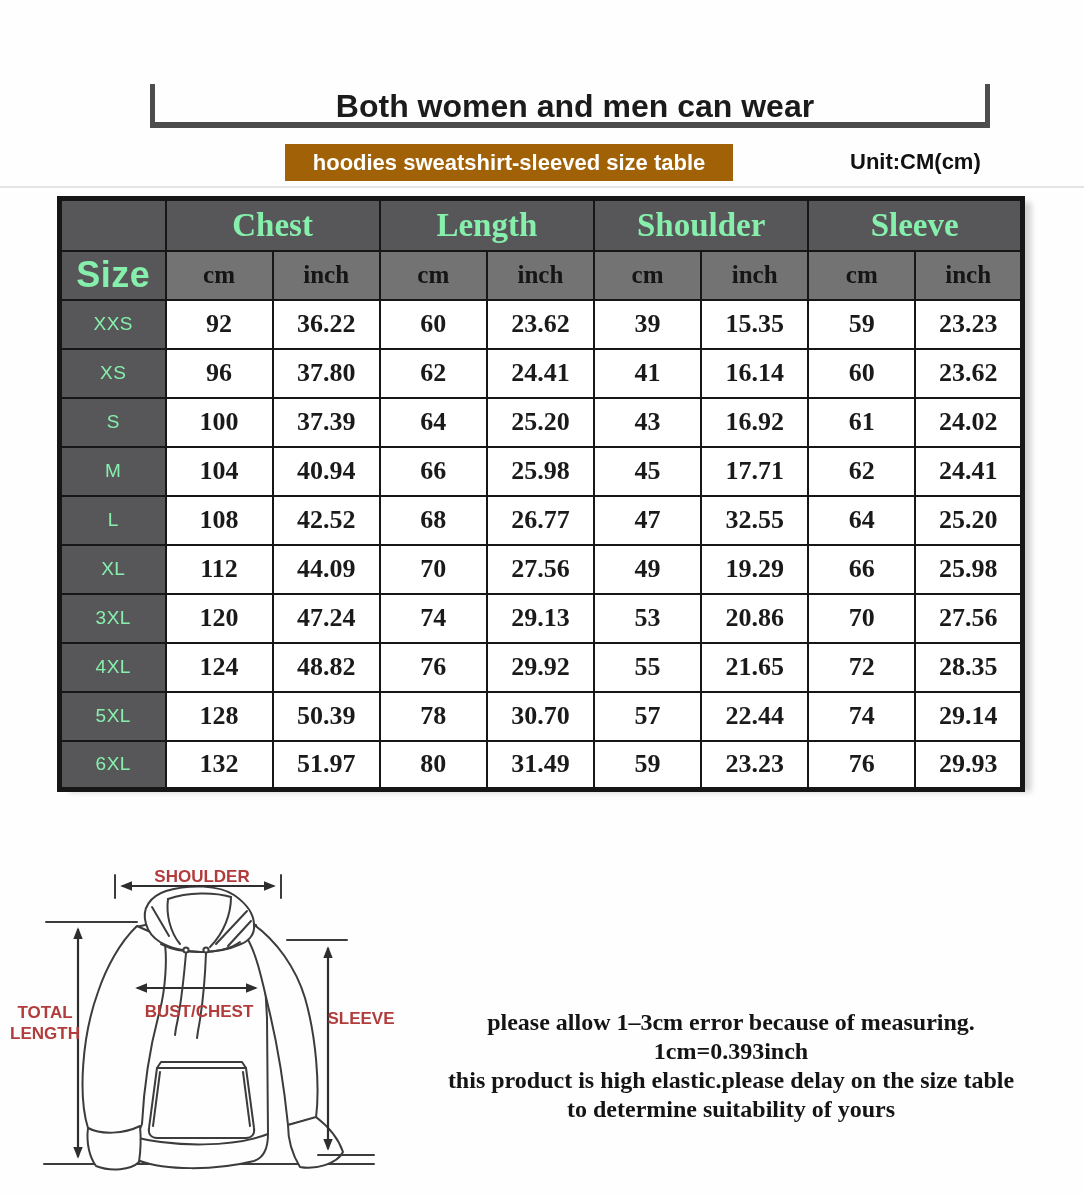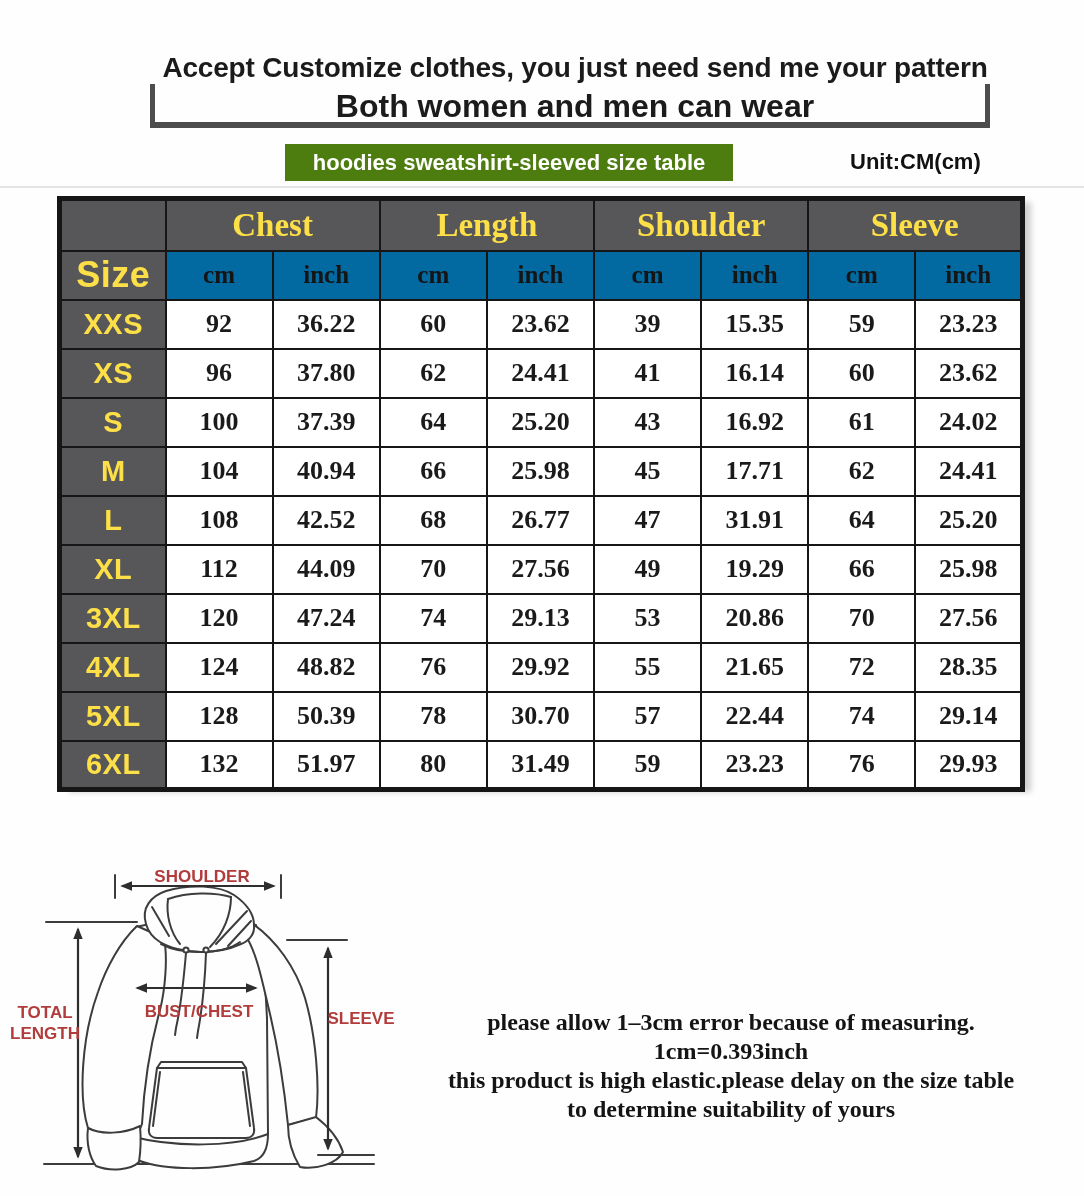--- a/index.html
+++ b/index.html
@@ -9,41 +9,41 @@
   
   .header-line{position:absolute;left:95px;width:960px;text-align:center;
                font-weight:bold;color:#1b1b1b;white-space:nowrap;}
   .header-line.l1{top:52px;font-size:28px;letter-spacing:-0.2px;}
   .header-line.l2{top:88px;font-size:32px;}
   .bracket{position:absolute;left:150px;top:84px;width:830px;height:38px;
            border-left:5px solid #4d4d4d;border-right:5px solid #4d4d4d;
            border-bottom:6px solid #4d4d4d;}
 
   
-  .banner{position:absolute;left:285px;top:144px;width:448px;height:37px;background:#4d7c0f;
+  .banner{position:absolute;left:285px;top:144px;width:448px;height:37px;background:#a16207;
           color:#ffffff;font-size:22px;font-weight:bold;display:flex;align-items:center;
           justify-content:center;white-space:nowrap;}
   .unit{position:absolute;left:838px;top:149px;font-size:22px;font-weight:bold;color:#111;margin-left:12px;}
   .divider{position:absolute;left:0;top:186px;width:1084px;height:2px;background:#e4e4e4;}
 
   
   table.size-table{position:absolute;left:57px;top:196px;width:968px;border-collapse:collapse;
                    table-layout:fixed;border:5px solid #161616;
                    box-shadow:9px 3px 6px -3px #cfcfcf;background:#fff;}
   .size-table th,.size-table td{border:2px solid #161616;text-align:center;
                    vertical-align:middle;padding:0;overflow:hidden;}
   .size-table thead tr.group-row{height:52px;}
   .size-table thead tr.sub-row{height:49px;}
   .size-table tbody tr{height:49px;}
-  .dark{background:#57575a;color:#fde047;}
+  .dark{background:#57575a;color:#86efac;}
   .group{font-family:"Liberation Serif","DejaVu Serif",serif;font-size:33px;font-weight:bold;}
   .size-h{font-size:36px;font-weight:bold;letter-spacing:0.5px;}
   .sub{font-family:"Liberation Serif","DejaVu Serif",serif;font-size:25px;font-weight:bold;
-       color:#151515;background:#0369a1;}
-  .rowlab{font-size:29px;font-weight:bold;letter-spacing:0.5px;}
+       color:#151515;background:#737373;}
+  .rowlab{font-size:19px;font-weight:normal;letter-spacing:0.5px;}
   td.val{font-family:"Liberation Serif","DejaVu Serif",serif;font-size:26px;font-weight:bold;
          color:#1a1a1a;background:#fff;}
 
   
   svg.diagram{position:absolute;left:0;top:858px;}
   .draw{fill:none;stroke:#3c3c3c;stroke-width:2;stroke-linecap:round;stroke-linejoin:round;}
   .fillw{fill:#fefefe;stroke:#3c3c3c;stroke-width:2;stroke-linejoin:round;}
   .dim{fill:none;stroke:#2e2e2e;stroke-width:2.2;}
   .rlabel{font-family:"Liberation Sans",sans-serif;font-size:17px;font-weight:bold;fill:#b23b3b;}
 
@@ -51,21 +51,20 @@
   .notes{position:absolute;left:400px;top:1008px;width:662px;text-align:center;
          font-family:"Liberation Serif","DejaVu Serif",serif;font-size:24px;font-weight:bold;
          line-height:29px;color:#141414;}
 </style>
 </head>
 <body>
 
 <div class="page">
 
   <div class="bracket"></div>
-  <div class="header-line l1">Accept Customize clothes, you just need send me your pattern</div>
   <div class="header-line l2">Both women and men can wear</div>
 
   <div class="banner">
     <span>hoodies sweatshirt-sleeved size  table</span>
   </div>
   <div class="unit">Unit:CM(cm)</div>
   <div class="divider"></div>
 
   <table class="size-table">
     <colgroup>
@@ -144,21 +143,21 @@
         <td class="val">62</td>
         <td class="val">24.41</td>
       </tr>
       <tr>
         <th class="dark rowlab">L</th>
         <td class="val">108</td>
         <td class="val">42.52</td>
         <td class="val">68</td>
         <td class="val">26.77</td>
         <td class="val">47</td>
-        <td class="val">31.91</td>
+        <td class="val">32.55</td>
         <td class="val">64</td>
         <td class="val">25.20</td>
       </tr>
       <tr>
         <th class="dark rowlab">XL</th>
         <td class="val">112</td>
         <td class="val">44.09</td>
         <td class="val">70</td>
         <td class="val">27.56</td>
         <td class="val">49</td>

